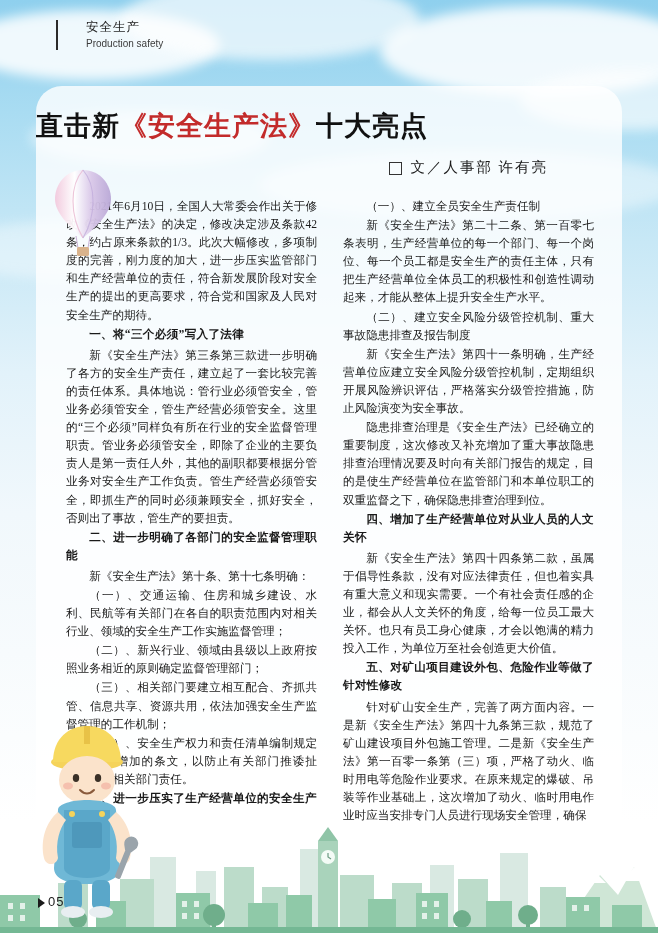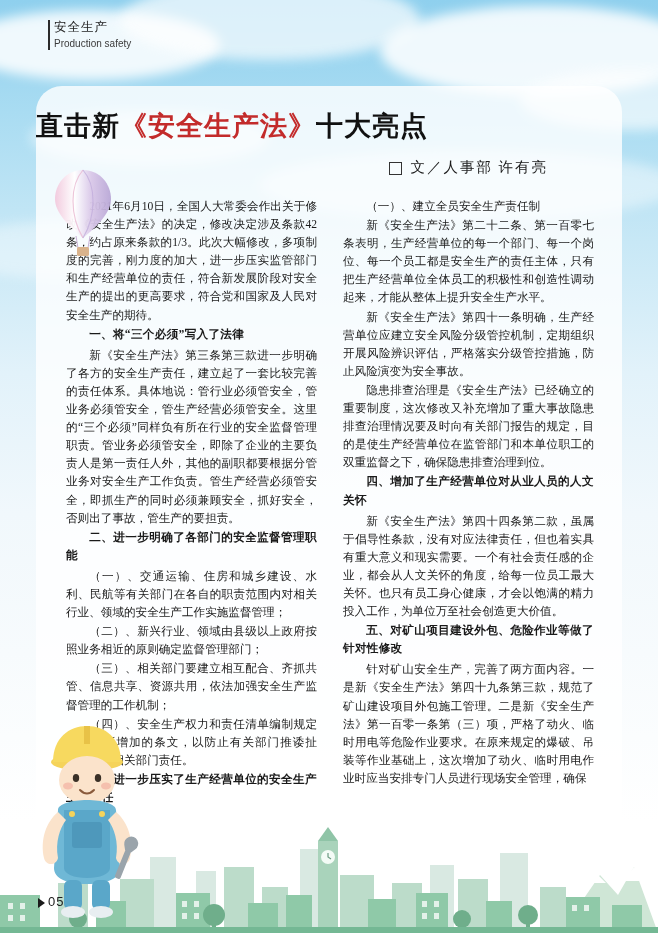--- a/index.html
+++ b/index.html
@@ -31,23 +31,23 @@
   .c2 { left: 120px; top: -20px; width: 300px; height: 80px; opacity:.8;}
   .c3 { left: 380px; top: 6px;   width: 320px; height: 90px; }
   .c4 { left: 520px; top: 70px;  width: 220px; height: 60px; opacity:.75;}
   .c5 { left: 30px;  top: 110px; width: 240px; height: 55px; opacity:.6;}
   .c6 { left: 260px; top: 150px; width: 420px; height: 70px; opacity:.5;}
   .c7 { left: -60px; top: 220px; width: 300px; height: 60px; opacity:.45;}
 
   
   .header-label {
     position: absolute;
-    left: 48px;
+    left: 56px;
     top: 20px;
-    padding-left: 4px;
+    padding-left: 28px;
     border-left: 2px solid #2b2b2b;
     line-height: 1.25;
   }
   .header-label .cn {
     font-family: "Liberation Sans", sans-serif;
     font-size: 12.5px;
     color: #1d1d1d;
     letter-spacing: 1px;
     display: block;
   }
@@ -207,29 +207,31 @@
     <div class="byline">
       <span class="box"></span><span>文／人事部 许有亮</span>
     </div>
 
     <div class="columns">
       <div class="col">
         <p class="first">2021年6月10日，全国人大常委会作出关于修改《安全生产法》的决定，修改决定涉及条款42条，约占原来条款的1/3。此次大幅修改，多项制度的完善，刚力度的加大，进一步压实监管部门和生产经营单位的责任，符合新发展阶段对安全生产的提出的更高要求，符合党和国家及人民对安全生产的期待。</p>
         <p class="heading">一、将“三个必须”写入了法律</p>
         <p>新《安全生产法》第三条第三款进一步明确了各方的安全生产责任，建立起了一套比较完善的责任体系。具体地说：管行业必须管安全，管业务必须管安全，管生产经营必须管安全。这里的“三个必须”同样负有所在行业的安全监督管理职责。管业务必须管安全，即除了企业的主要负责人是第一责任人外，其他的副职都要根据分管业务对安全生产工作负责。管生产经营必须管安全，即抓生产的同时必须兼顾安全，抓好安全，否则出了事故，管生产的要担责。</p>
         <p class="heading">二、进一步明确了各部门的安全监督管理职能</p>
+        <p>新《安全生产法》第十条、第十七条明确：</p>
         <p>（一）、交通运输、住房和城乡建设、水利、民航等有关部门在各自的职责范围内对相关行业、领域的安全生产工作实施监督管理；</p>
         <p>（二）、新兴行业、领域由县级以上政府按照业务相近的原则确定监督管理部门；</p>
         <p>（三）、相关部门要建立相互配合、齐抓共管、信息共享、资源共用，依法加强安全生产监督管理的工作机制；</p>
         <p>（四）、安全生产权力和责任清单编制规定是此次新增加的条文，以防止有关部门推诿扯皮，压实相关部门责任。</p>
         <p class="heading">三、进一步压实了生产经营单位的安全生产主体责任</p>
       </div>
       <div class="col">
         <p>（一）、建立全员安全生产责任制</p>
         <p>新《安全生产法》第二十二条、第一百零七条表明，生产经营单位的每一个部门、每一个岗位、每一个员工都是安全生产的责任主体，只有把生产经营单位全体员工的积极性和创造性调动起来，才能从整体上提升安全生产水平。</p>
+        <p>（二）、建立安全风险分级管控机制、重大事故隐患排查及报告制度</p>
         <p>新《安全生产法》第四十一条明确，生产经营单位应建立安全风险分级管控机制，定期组织开展风险辨识评估，严格落实分级管控措施，防止风险演变为安全事故。</p>
         <p>隐患排查治理是《安全生产法》已经确立的重要制度，这次修改又补充增加了重大事故隐患排查治理情况要及时向有关部门报告的规定，目的是使生产经营单位在监管部门和本单位职工的双重监督之下，确保隐患排查治理到位。</p>
         <p class="heading">四、增加了生产经营单位对从业人员的人文关怀</p>
         <p>新《安全生产法》第四十四条第二款，虽属于倡导性条款，没有对应法律责任，但也着实具有重大意义和现实需要。一个有社会责任感的企业，都会从人文关怀的角度，给每一位员工最大关怀。也只有员工身心健康，才会以饱满的精力投入工作，为单位万至社会创造更大价值。</p>
         <p class="heading">五、对矿山项目建设外包、危险作业等做了针对性修改</p>
         <p>针对矿山安全生产，完善了两方面内容。一是新《安全生产法》第四十九条第三款，规范了矿山建设项目外包施工管理。二是新《安全生产法》第一百零一条第（三）项，严格了动火、临时用电等危险作业要求。在原来规定的爆破、吊装等作业基础上，这次增加了动火、临时用电作业时应当安排专门人员进行现场安全管理，确保</p>
       </div>
     </div>
   </div>
 

